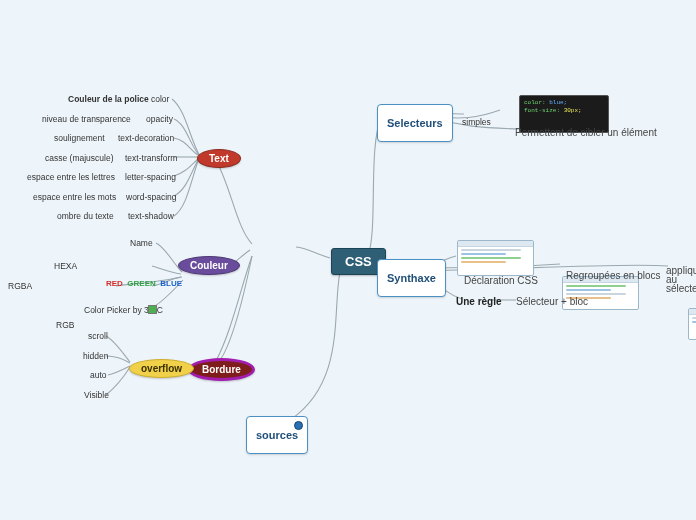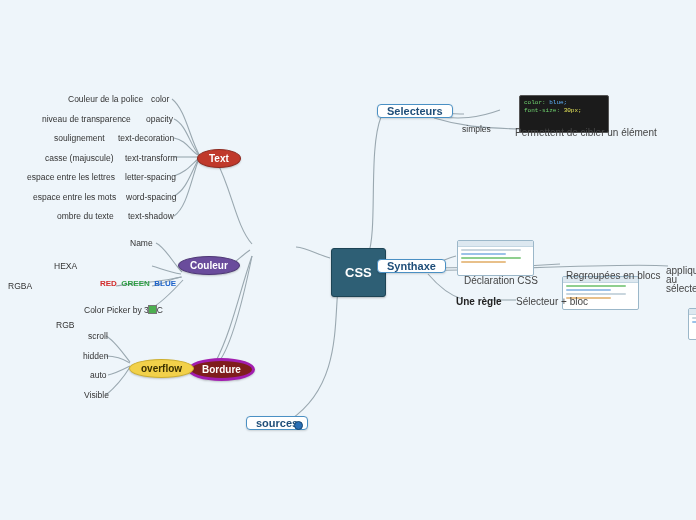--- a/index.html
+++ b/index.html
@@ -11,29 +11,29 @@
     position:relative;
   }
   #canvas{position:absolute;left:0;top:0;width:696px;height:520px;}
   svg.links{position:absolute;left:0;top:0;width:696px;height:520px;}
   .node{position:absolute;white-space:nowrap;}
 
   
   .central{
     background:#2e5f75;color:#ffffff;font-weight:bold;font-size:13px;
     border:1px solid #1d4455;border-radius:3px;
-    padding:16px 13px;
+    padding:5px 13px;
     box-shadow:0 1px 2px rgba(0,0,0,.25);
   }
 
   
   .boxed{
     background:#ffffff;color:#1f4e79;font-size:11px;font-weight:bold;
     border:1px solid #4a90c4;border-radius:4px;
-    padding:0 9px;
+    padding:12px 9px;
     box-shadow:0 1px 2px rgba(0,0,0,.15);
   }
 
   
   .pill{
     color:#ffffff;font-size:10px;font-weight:bold;
     border-radius:50%/50%;
     padding:3px 11px;
     text-align:center;
     box-shadow:0 1px 2px rgba(0,0,0,.2);
@@ -44,21 +44,21 @@
   .pill.yellow{background:#f2d14a;border:1px solid #cdae2d;color:#3a3000;}
 
   
   .leaf{font-size:8.5px;color:#333333;}
 
   .caption{font-size:10px;color:#444444;}
   .caption.bold{font-weight:bold;color:#222222;}
 
   
   .rgbword{font-size:8px;font-weight:bold;}
-  .c-red{color:#d22b2b;}
+  .c-red{color:#d22b2b;margin-left:6px;}
   .c-green{color:#2f9e44;}
   .c-blue{color:#1c62c9;}
 
   
   .codethumb{
     width:80px;height:30px;background:#1b1b1b;border:1px solid #555;
     border-radius:2px;padding:3px 4px;overflow:hidden;
     font-family:"Liberation Mono", monospace;font-size:6px;line-height:8px;
   }
   .codethumb .k{color:#6fd36f;}
@@ -142,21 +142,21 @@
   <div class="node boxed" style="left:377px;top:104px;">Selecteurs</div>
   <div class="node boxed" style="left:377px;top:259px;">Synthaxe</div>
   <div class="node boxed" style="left:246px;top:416px;">sources</div>
   <div class="node dot" style="left:294px;top:421px;"></div>
 
   <div class="node pill red" style="left:197px;top:149px;">Text</div>
   <div class="node pill purple" style="left:178px;top:256px;">Couleur</div>
   <div class="node pill orange" style="left:188px;top:358px;">Bordure</div>
   <div class="node pill yellow" style="left:129px;top:359px;">overflow</div>
 
-  <div class="node leaf" style="left:68px;top:94px;">Couleur de la police</div>
+  <div class="node leaf" style="left:68px;top:94px;font-weight:bold;">Couleur de la police</div>
   <div class="node leaf" style="left:151px;top:94px;">color</div>
 
   <div class="node leaf" style="left:42px;top:114px;">niveau de transparence</div>
   <div class="node leaf" style="left:146px;top:114px;">opacity</div>
 
   <div class="node leaf" style="left:54px;top:133px;">soulignement</div>
   <div class="node leaf" style="left:118px;top:133px;">text-decoration</div>
 
   <div class="node leaf" style="left:45px;top:153px;">casse (majuscule)</div>
   <div class="node leaf" style="left:125px;top:153px;">text-transform</div>
@@ -181,21 +181,21 @@
     <span class="rgbword c-red">RED</span>
     <span class="rgbword c-green">GREEN</span>
     <span class="rgbword c-blue">BLUE</span>
   </div>
 
   <div class="node leaf" style="left:88px;top:331px;">scroll</div>
   <div class="node leaf" style="left:83px;top:351px;">hidden</div>
   <div class="node leaf" style="left:90px;top:370px;">auto</div>
   <div class="node leaf" style="left:84px;top:390px;">Visible</div>
 
-  <div class="node leaf" style="left:462px;top:124px;text-align:center;">simples</div>
+  <div class="node leaf" style="left:462px;top:117px;text-align:center;">simples</div>
 
   <div class="node codethumb" style="left:519px;top:95px;width:80px;height:30px;">
     <div><span class="k">color:</span>
       <span class="v">blue;</span></div>
     <div><span class="k">font-size:</span>
       <span class="p">30px;</span></div>
   </div>
 
   <div class="node caption" style="left:515px;top:127px;">Permettent de cibler un élément</div>
 

